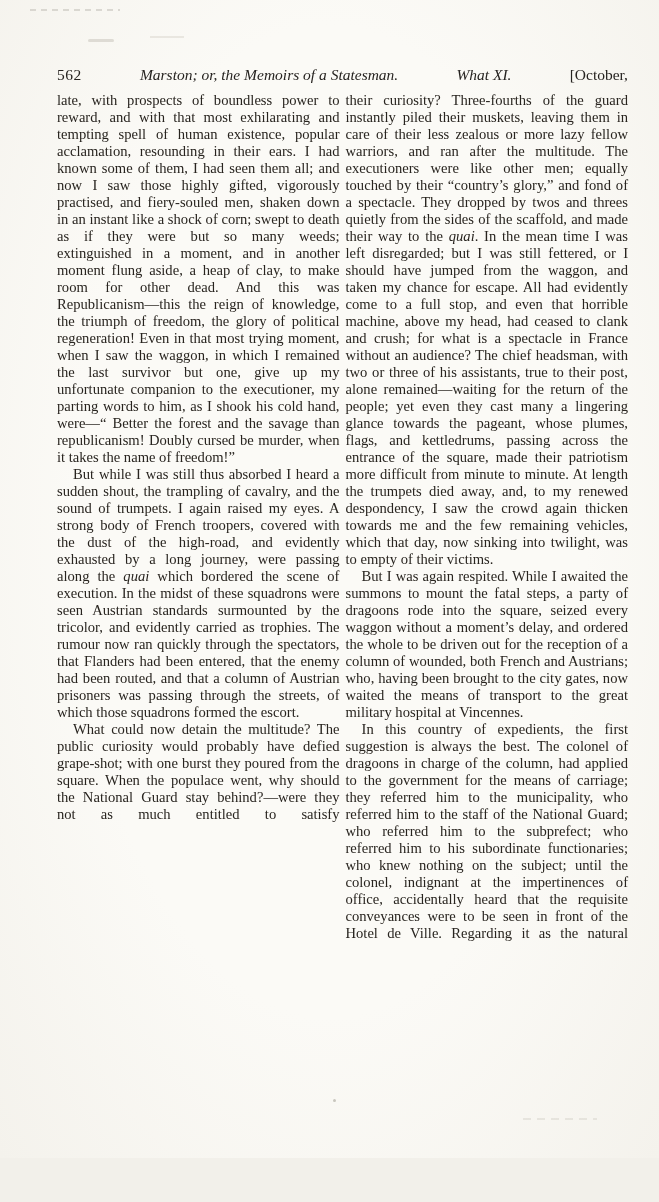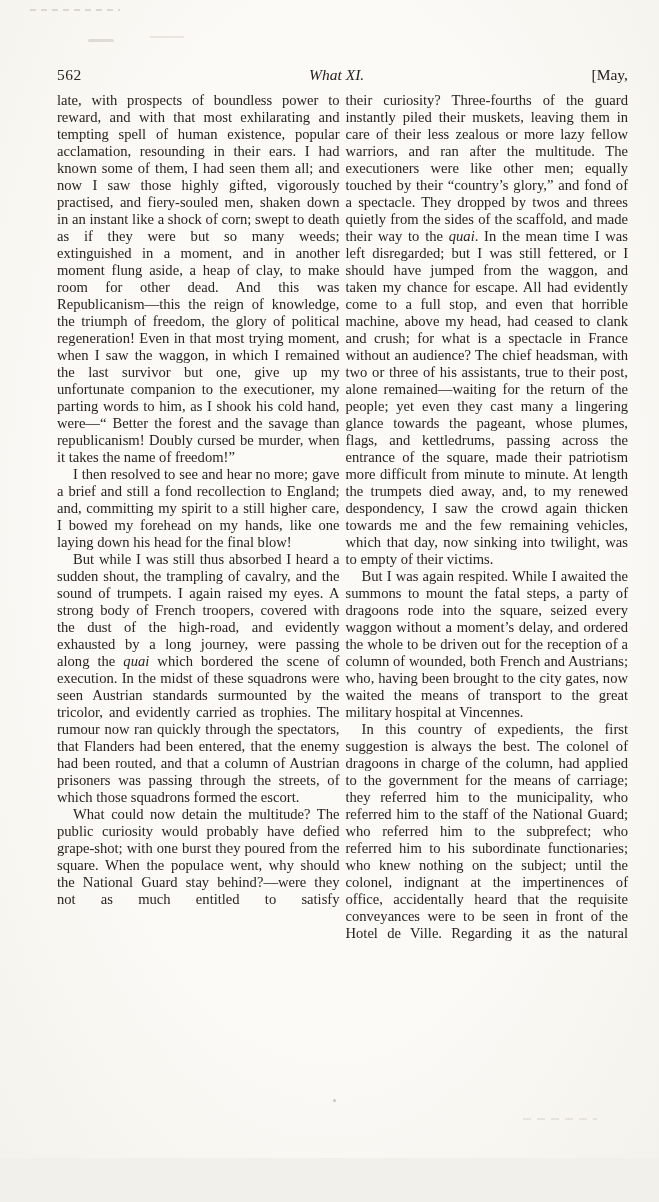--- a/index.html
+++ b/index.html
@@ -73,28 +73,28 @@
 <body>
 
 <div class="page">
 
   <div class="artifact art-top-dashes"></div>
   <div class="artifact art-top-smudge"></div>
   <div class="artifact art-top-tick"></div>
 
   <header class="header">
     <span class="pagenum">562</span>
+    <span class="italic">Marston; or, the Memoirs of a Statesman.</span>
     <span class="italic">What XI.</span>
-    <span class="issue">[May,</span>
+    <span class="issue">[October,</span>
   </header>
 
   <main class="body">
     <div class="col">
         <p class="no-indent"><span>late, with prospects of boundless power to reward, and with that most exhilarating and tempting spell of human existence, popular acclamation, resounding in their ears. I had known some of them, I had seen them all; and now I saw those highly gifted, vigorously practised, and fiery-souled men, shaken down in an instant like a shock of corn; swept to death as if they were but so many weeds; extinguished in a moment, and in another moment flung aside, a heap of clay, to make room for other dead. And this was Republicanism—this the reign of knowledge, the triumph of freedom, the glory of political regeneration! Even in that most trying moment, when I saw the waggon, in which I remained the last survivor but one, give up my unfortunate companion to the executioner, my parting words to him, as I shook his cold hand, were—“ Better the forest and the savage than republicanism! Doubly cursed be murder, when it takes the name of freedom!”</span></p>
-        <p><span>I then resolved to see and hear no more; gave a brief and still a fond recollection to England; and, committing my spirit to a still higher care, I bowed my forehead on my hands, like one laying down his head for the final blow!</span></p>
         <p><span>But while I was still thus absorbed I heard a sudden shout, the trampling of cavalry, and the sound of trumpets. I again raised my eyes. A strong body of French troopers, covered with the dust of the high-road, and evidently exhausted by a long journey, were passing along the </span><span class="italic">quai</span><span> which bordered the scene of execution. In the midst of these squadrons were seen Austrian standards surmounted by the tricolor, and evidently carried as trophies. The rumour now ran quickly through the spectators, that Flanders had been entered, that the enemy had been routed, and that a column of Austrian prisoners was passing through the streets, of which those squadrons formed the escort.</span></p>
         <p class="flush-last"><span>What could now detain the multitude? The public curiosity would probably have defied grape-shot; with one burst they poured from the square. When the populace went, why should the National Guard stay behind?—were they not as much entitled to satisfy</span></p>
       </div>
     <div class="col">
         <p class="no-indent"><span>their curiosity? Three-fourths of the guard instantly piled their muskets, leaving them in care of their less zealous or more lazy fellow warriors, and ran after the multitude. The executioners were like other men; equally touched by their “country’s glory,” and fond of a spectacle. They dropped by twos and threes quietly from the sides of the scaffold, and made their way to the </span><span class="italic">quai</span><span>. In the mean time I was left disregarded; but I was still fettered, or I should have jumped from the waggon, and taken my chance for escape. All had evidently come to a full stop, and even that horrible machine, above my head, had ceased to clank and crush; for what is a spectacle in France without an audience? The chief headsman, with two or three of his assistants, true to their post, alone remained—waiting for the return of the people; yet even they cast many a lingering glance towards the pageant, whose plumes, flags, and kettledrums, passing across the entrance of the square, made their patriotism more difficult from minute to minute. At length the trumpets died away, and, to my renewed despondency, I saw the crowd again thicken towards me and the few remaining vehicles, which that day, now sinking into twilight, was to empty of their victims.</span></p>
         <p><span>But I was again respited. While I awaited the summons to mount the fatal steps, a party of dragoons rode into the square, seized every waggon without a moment’s delay, and ordered the whole to be driven out for the reception of a column of wounded, both French and Austrians; who, having been brought to the city gates, now waited the means of transport to the great military hospital at Vincennes.</span></p>
         <p class="flush-last"><span>In this country of expedients, the first suggestion is always the best. The colonel of dragoons in charge of the column, had applied to the government for the means of carriage; they referred him to the municipality, who referred him to the staff of the National Guard; who referred him to the subprefect; who referred him to his subordinate functionaries; who knew nothing on the subject; until the colonel, indignant at the impertinences of office, accidentally heard that the requisite conveyances were to be seen in front of the Hotel de Ville. Regarding it as the natural</span></p>
       </div>
   </main>
 

